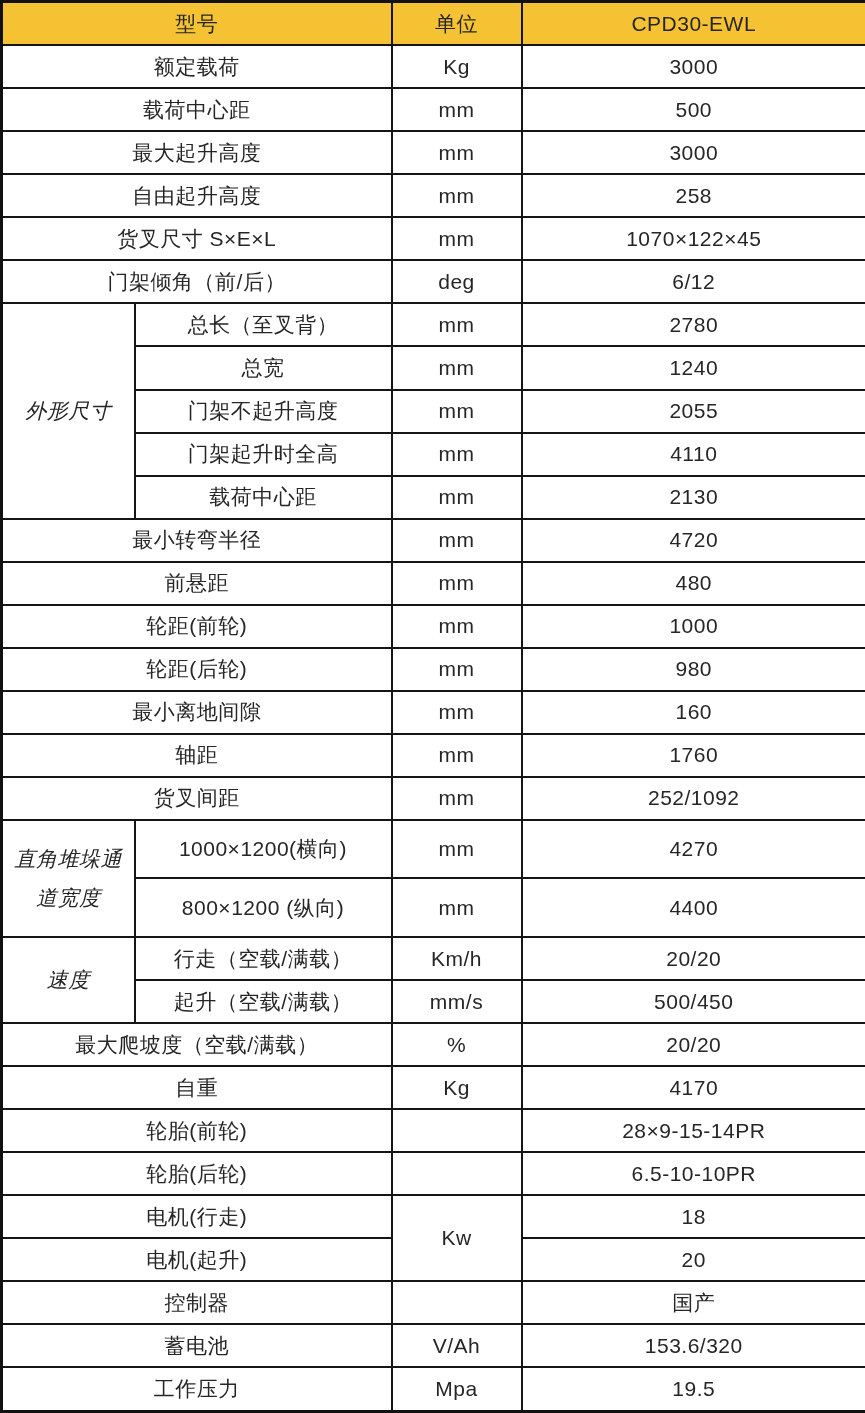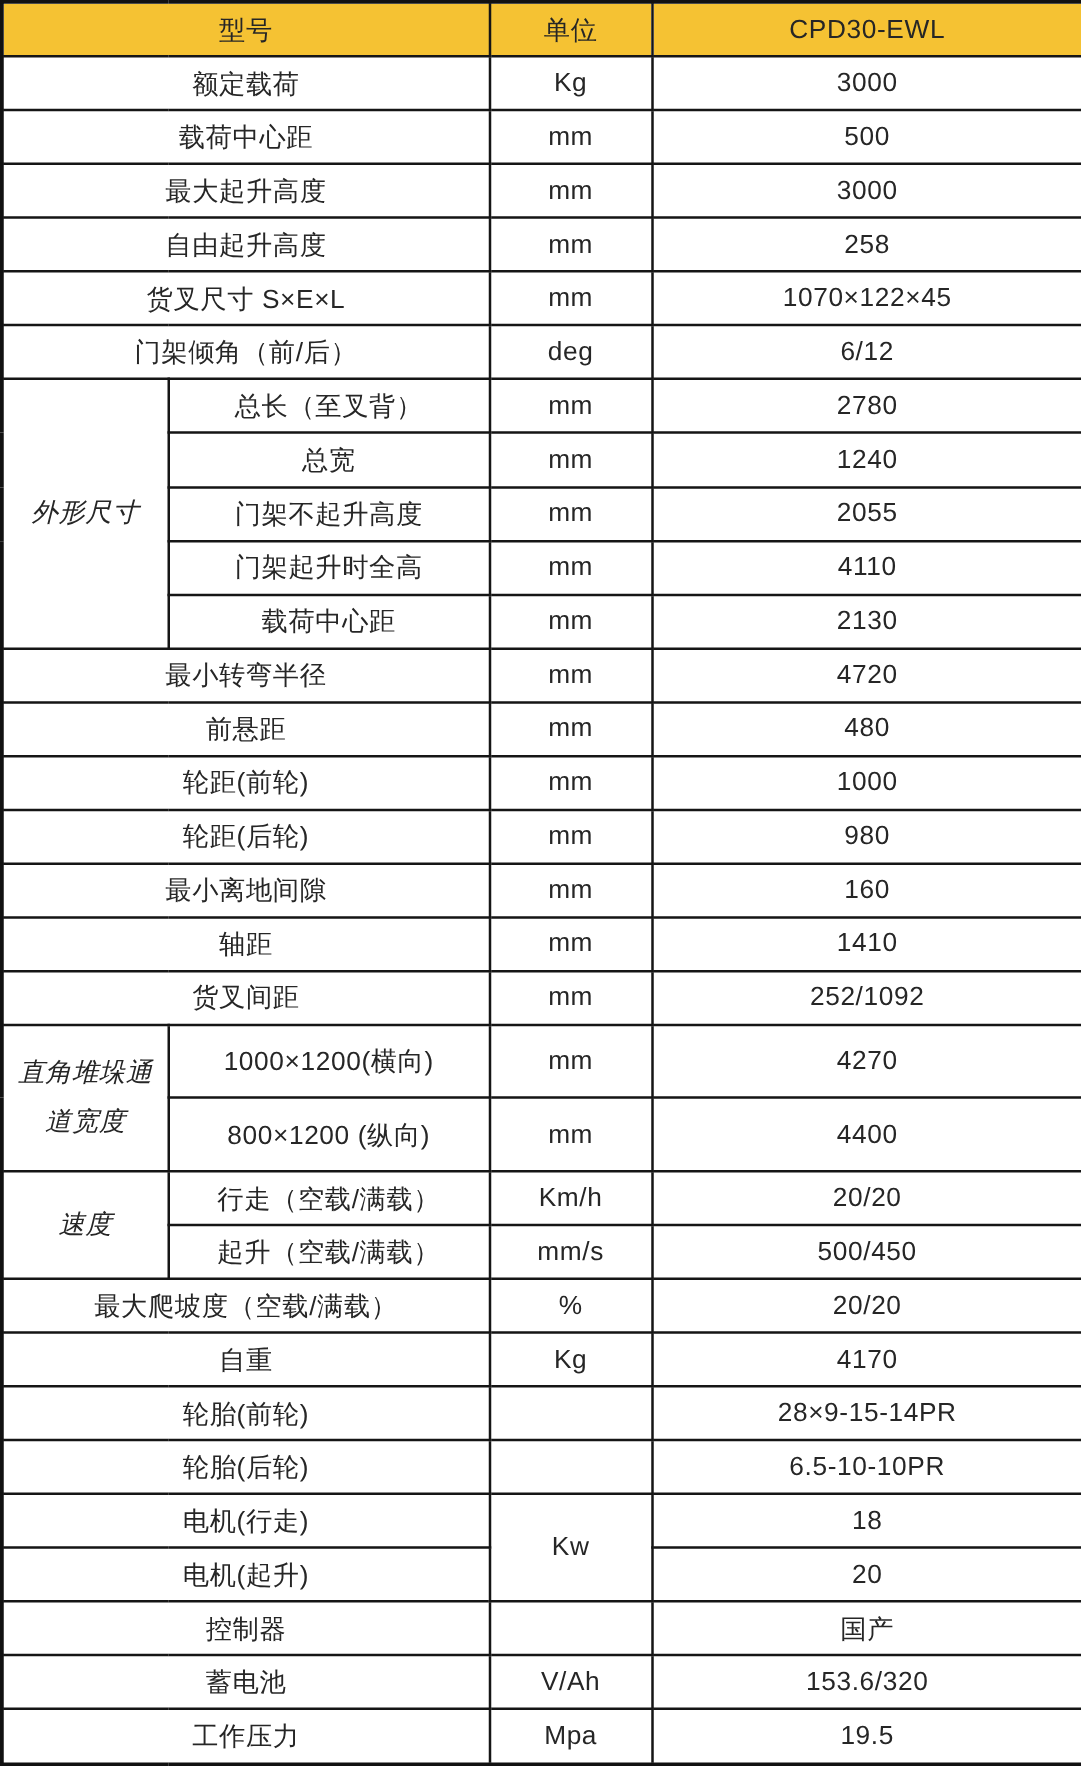--- a/index.html
+++ b/index.html
@@ -152,21 +152,21 @@
     <td>980</td>
   </tr>
   <tr>
     <td colspan="2">最小离地间隙</td>
     <td class="unit-cell">mm</td>
     <td>160</td>
   </tr>
   <tr>
     <td colspan="2">轴距</td>
     <td class="unit-cell">mm</td>
-    <td>1410</td>
+    <td>1760</td>
   </tr>
   <tr>
     <td colspan="2">货叉间距</td>
     <td class="unit-cell">mm</td>
     <td>252/1092</td>
   </tr>
 
   <tr>
     <td class="grp" rowspan="2">直角堆垛通道宽度</td>
     <td>1000×1200(横向)</td>

